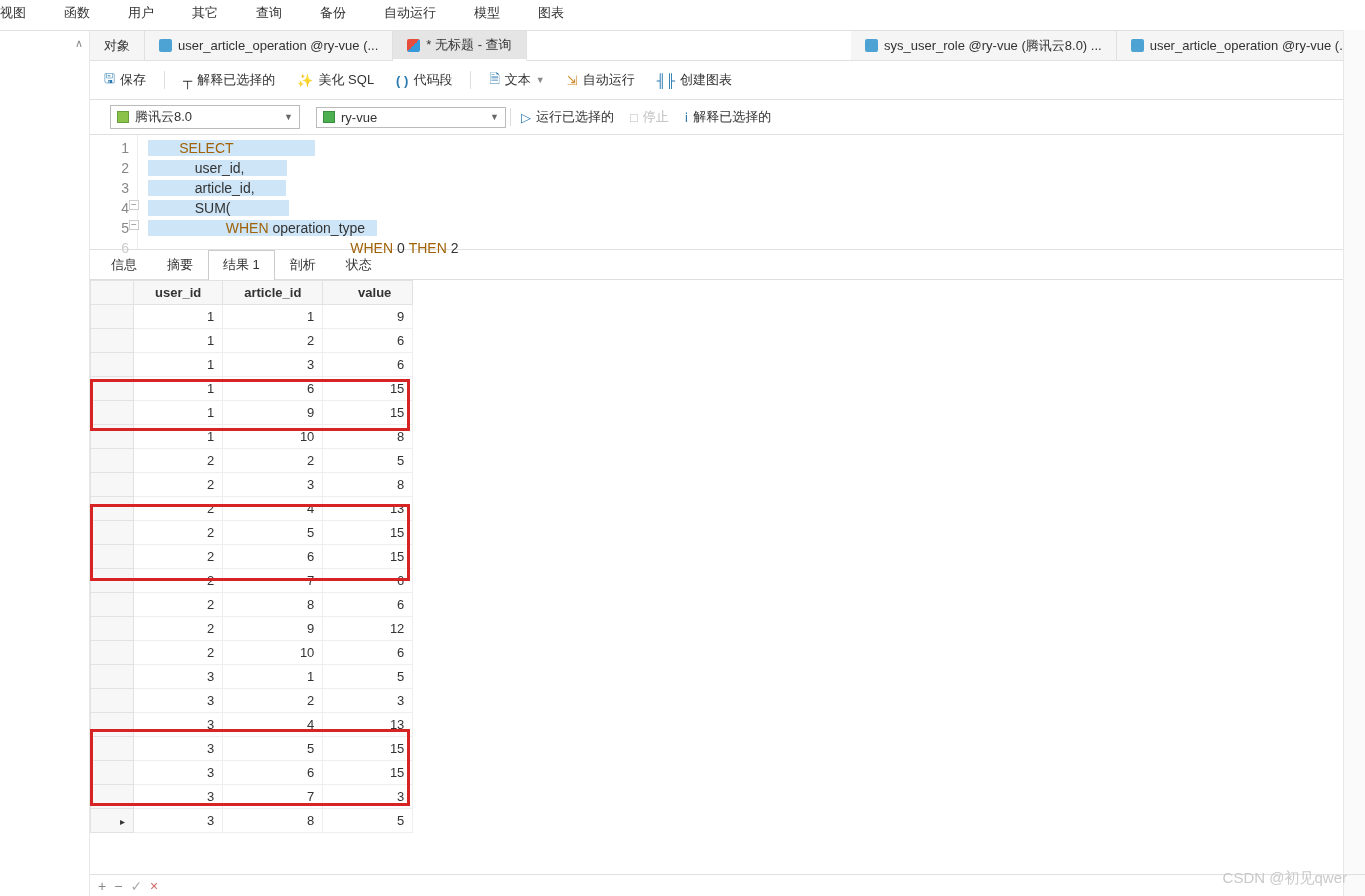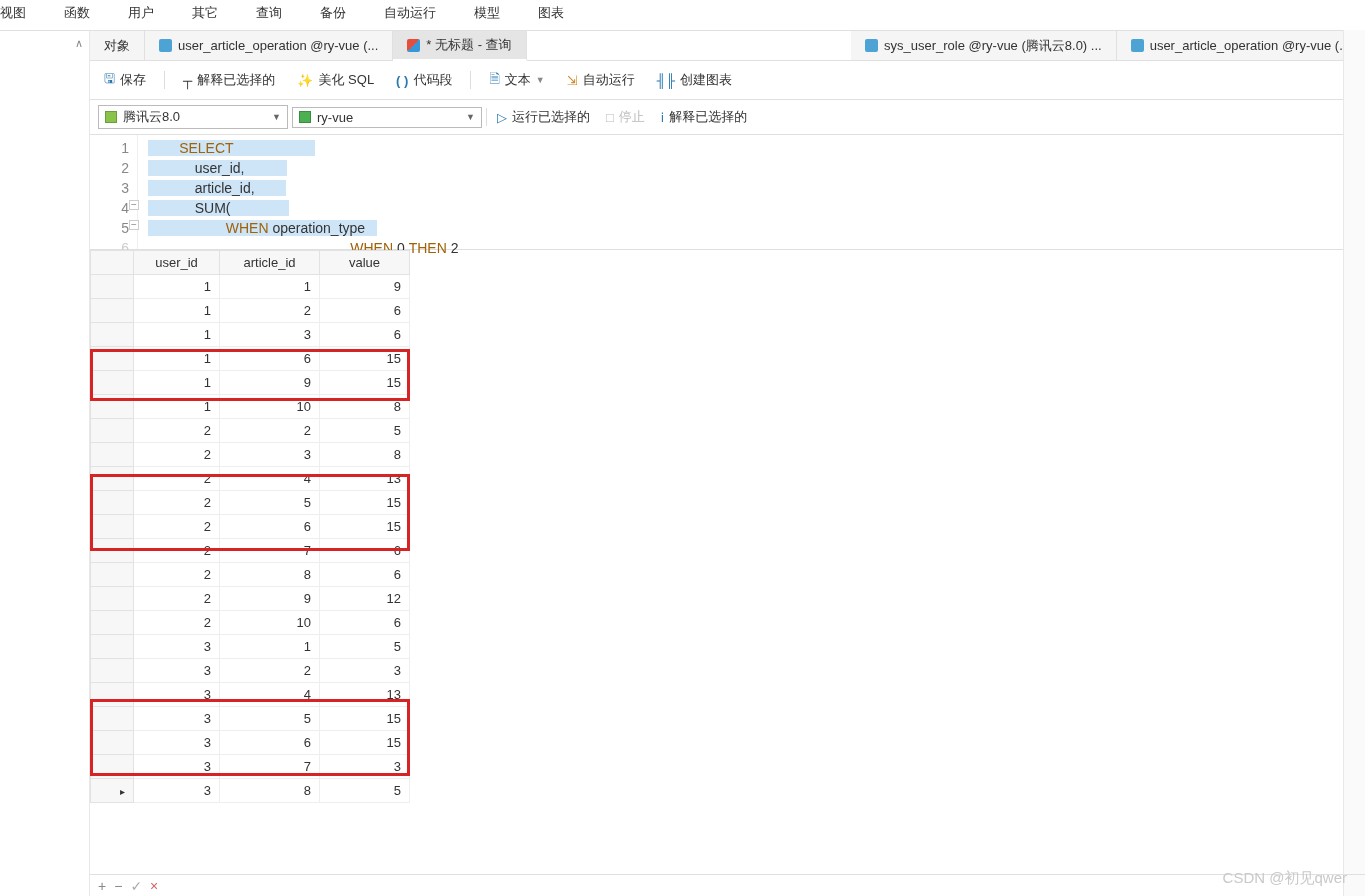--- a/index.html
+++ b/index.html
@@ -17,42 +17,42 @@
 .tabbar { display: flex; border-bottom: 1px solid #e0e0e0; height: 30px; align-items: stretch; }
 .tab { padding: 5px 14px; border-right: 1px solid #e0e0e0; display: flex; align-items: center; gap: 6px; cursor: pointer; font-size: 13px; max-width: 300px; white-space: nowrap; overflow: hidden; }
 .tab.active { background: #e5e5e5; border-bottom: 2px solid #fff; margin-bottom: -1px; }
 .tab:not(.active) { background: #f5f5f5; }
 
 .toolbar { display: flex; gap: 14px; padding: 6px 10px; border-bottom: 1px solid #e0e0e0; align-items: center; }
 .tool-btn { display: flex; align-items: center; gap: 5px; cursor: pointer; padding: 2px 4px; }
 .tool-sep { width: 1px; height: 18px; background: #ddd; }
 
 .conn-row { display: flex; gap: 4px; padding: 5px 8px; align-items: center; border-bottom: 1px solid #e0e0e0; }
-.dropdown { border: 1px solid #bbb; padding: 2px 6px; display: flex; align-items: center; gap: 16px; min-width: 190px; justify-content: space-between; cursor: pointer; background: #fff; }
+.dropdown { border: 1px solid #bbb; padding: 2px 6px; display: flex; align-items: center; gap: 16px; min-width: 190px; justify-content: space-between; cursor: pointer; background: #fff; margin-left: 12px; }
 .dropdown .dd-label { display: flex; align-items: center; gap: 6px; }
 .run-btn { display: flex; align-items: center; gap: 5px; cursor: pointer; padding: 2px 6px; }
 
 .editor-wrap { display: flex; height: 115px; border-bottom: 1px solid #e0e0e0; position: relative; }
 .gutter-nums { width: 48px; background: #fff; text-align: right; padding-right: 8px; color: #888; font-family: Consolas, monospace; font-size: 14px; line-height: 20px; padding-top: 3px; border-right: 1px solid #eee; }
 .gutter-nums .ln { height: 20px; position: relative; }
 .gutter-nums .fold { position: absolute; right: -10px; top: 2px; font-size: 10px; color: #888; border: 1px solid #ccc; width: 10px; height: 10px; line-height: 8px; text-align: center; background: #fff; }
 .code { font-family: Consolas, monospace; font-size: 14px; line-height: 20px; padding: 3px 10px; white-space: pre; }
 .code .sel { background: #cde5f7; }
 .kw { color: #a16207; font-weight: 500; }
 .ed-scroll { position: absolute; right: 0; top: 0; bottom: 0; width: 16px; background: #f0f0f0; }
 .ed-scroll .thumb { background: #c8c8c8; width: 100%; height: 40px; }
 .ed-scroll .arrow-btn { height: 16px; text-align: center; font-size: 9px; color: #666; }
 
 .result-tabs { display: flex; border-bottom: 1px solid #ddd; padding-left: 6px; }
 .rtab { padding: 5px 14px; cursor: pointer; border: 1px solid transparent; border-bottom: none; }
 .rtab.active { border-color: #ccc; background: #fff; margin-bottom: -1px; }
 
 .grid-wrap { position: relative; flex: 1; overflow: hidden; }
 .grid { border-collapse: collapse; font-size: 13px; }
-.grid th { background: #f7f7f7; border: 1px solid #e2e2e2; padding: 3px 21px; text-align: center; font-weight: normal; height: 24px; }
+.grid th { background: #f7f7f7; border: 1px solid #e2e2e2; padding: 3px 21px; text-align: right; font-weight: bold; height: 24px; }
 .grid td { border: 1px solid #eee; padding: 2px 8px; text-align: right; height: 24px; }
 .grid td.rowhead { background: #f7f7f7; width: 16px; border: 1px solid #e2e2e2; }
 .grid tr.ptr td.rowhead::before { content: "▸"; color: #333; font-size: 10px; }
 .col-u { width: 86px; } .col-a { width: 100px; } .col-v { width: 90px; }
 
 .hl-box { position: absolute; border: 3px solid #d62424; pointer-events: none; }
 
 .vscroll { position: absolute; right: 0; top: 0; bottom: 0; width: 18px; background: #f0f0f0; }
 .vscroll .arrow-btn { height: 16px; text-align: center; font-size: 9px; color: #666; cursor: pointer; }
 .vscroll .track { position: absolute; top: 16px; bottom: 16px; left: 0; right: 0; }
@@ -198,20 +198,27 @@
 <span class="sel">            <span>SUM(</span>               </span>
 <span class="sel">                    <span class="kw">WHEN</span><span> operation_type</span>   </span>
                         <span class="kw">WHEN</span><span> 0 </span><span class="kw">THEN</span><span> 2</span></div>
       <div class="ed-scroll">
         <div class="arrow-btn">▲</div>
         <div class="thumb"></div>
         <div class="arrow-btn" style="position:absolute;bottom:0;width:100%">▼</div>
       </div>
     </div>
 
+    <div class="result-tabs">
+      <div class="rtab">信息</div>
+      <div class="rtab">摘要</div>
+      <div class="rtab active">结果 1</div>
+      <div class="rtab">剖析</div>
+      <div class="rtab">状态</div>
+    </div>
 
     <div class="grid-wrap">
       <table class="grid" id="rgrid">
         <thead>
             <tr>
           <th class="rowhead"></th>
           <th class="col-u">user_id</th>
           <th class="col-a">article_id</th>
           <th class="col-v">value</th>
         </tr>

